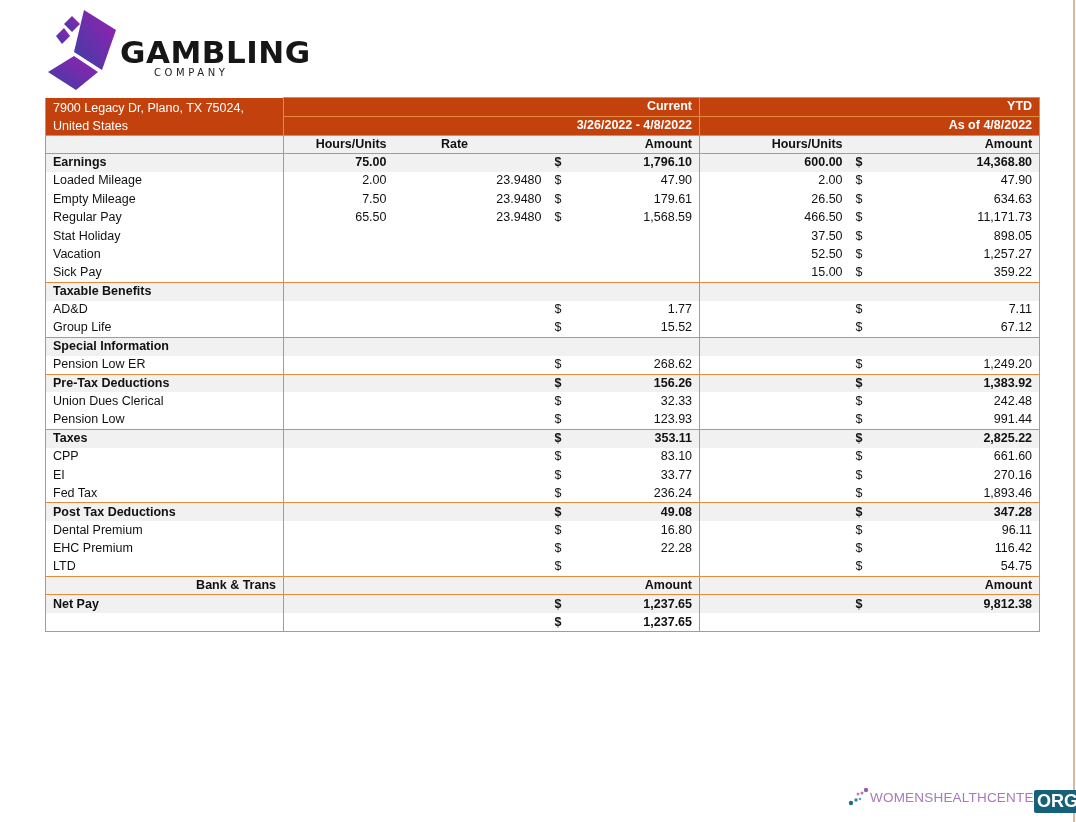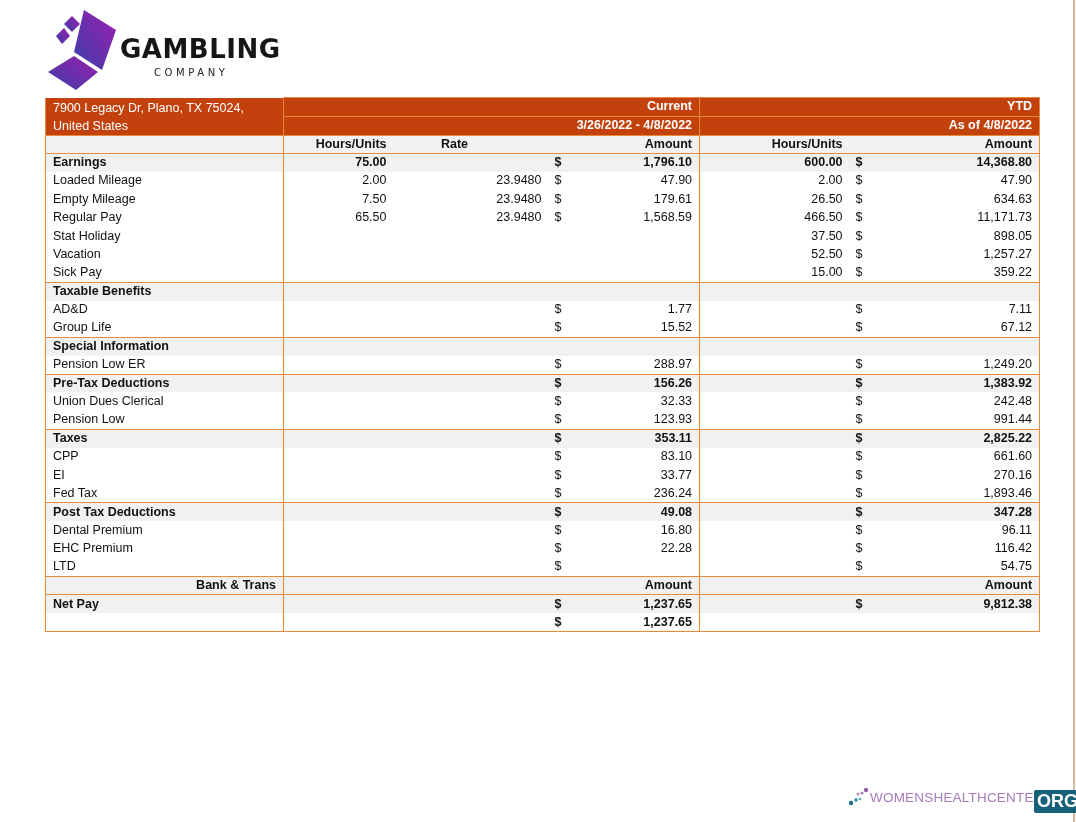--- a/index.html
+++ b/index.html
@@ -3,21 +3,21 @@
 <meta charset="utf-8">
 <style>
   * { box-sizing: border-box; margin: 0; padding: 0; }
   html, body { width: 1076px; height: 822px; background: #ffffff; overflow: hidden; }
   body { position: relative; font-family: "Liberation Sans", "DejaVu Sans", sans-serif; color: #111; font-size: 12.5px; }
 
   .right-rule { position: absolute; left: 1073px; top: 0; width: 2px; height: 822px; background: #d8b99a; }
 
   .logo { position: absolute; left: 46px; top: 10px; width: 230px; height: 84px; }
   .logo svg { position: absolute; left: 0; top: 0; }
-  .logo-word { position: absolute; left: 74px; top: 24px; font-family: "DejaVu Sans", sans-serif; font-weight: bold; font-size: 26px; letter-spacing: 0.5px; color: #161616; }
+  .logo-word { position: absolute; left: 74px; top: 24px; font-family: "DejaVu Sans", sans-serif; font-weight: bold; font-size: 31px; letter-spacing: 0.5px; color: #161616; }
   .logo-sub { position: absolute; left: 108px; top: 57px; font-family: "DejaVu Sans", sans-serif; font-size: 10px; letter-spacing: 3.6px; color: #222; }
 
   table.stub { position: absolute; left: 45px; top: 97px; width: 994px; border-collapse: collapse; table-layout: fixed; }
   table.stub td { height: 18.4px; padding: 0 7px; white-space: nowrap; line-height: 17px; }
   col.c-label { width: 238px; }
   col.c-hours { width: 110px; }
   col.c-rate { width: 155px; }
   col.c-dollar { width: 30px; }
   col.c-amt { width: 121px; }
   col.c-yhours { width: 150px; }
@@ -210,21 +210,21 @@
         <td class="num bo bt b"></td>
         <td class="num bt b"></td>
         <td class="dollar bt b"></td>
         <td class="num bo bt b"></td>
       </tr>
       <tr>
         <td class="bl bo">Pension Low ER</td>
         <td class="num"></td>
         <td class="num"></td>
         <td class="dollar">$</td>
-        <td class="num bo">288.97</td>
+        <td class="num bo">268.62</td>
         <td class="num"></td>
         <td class="dollar">$</td>
         <td class="num bo">1,249.20</td>
       </tr>
       <tr class="grey">
         <td class="bl bo bt b">Pre-Tax Deductions</td>
         <td class="num bt b"></td>
         <td class="num bt"></td>
         <td class="dollar bt b">$</td>
         <td class="num bo bt b">156.26</td>

